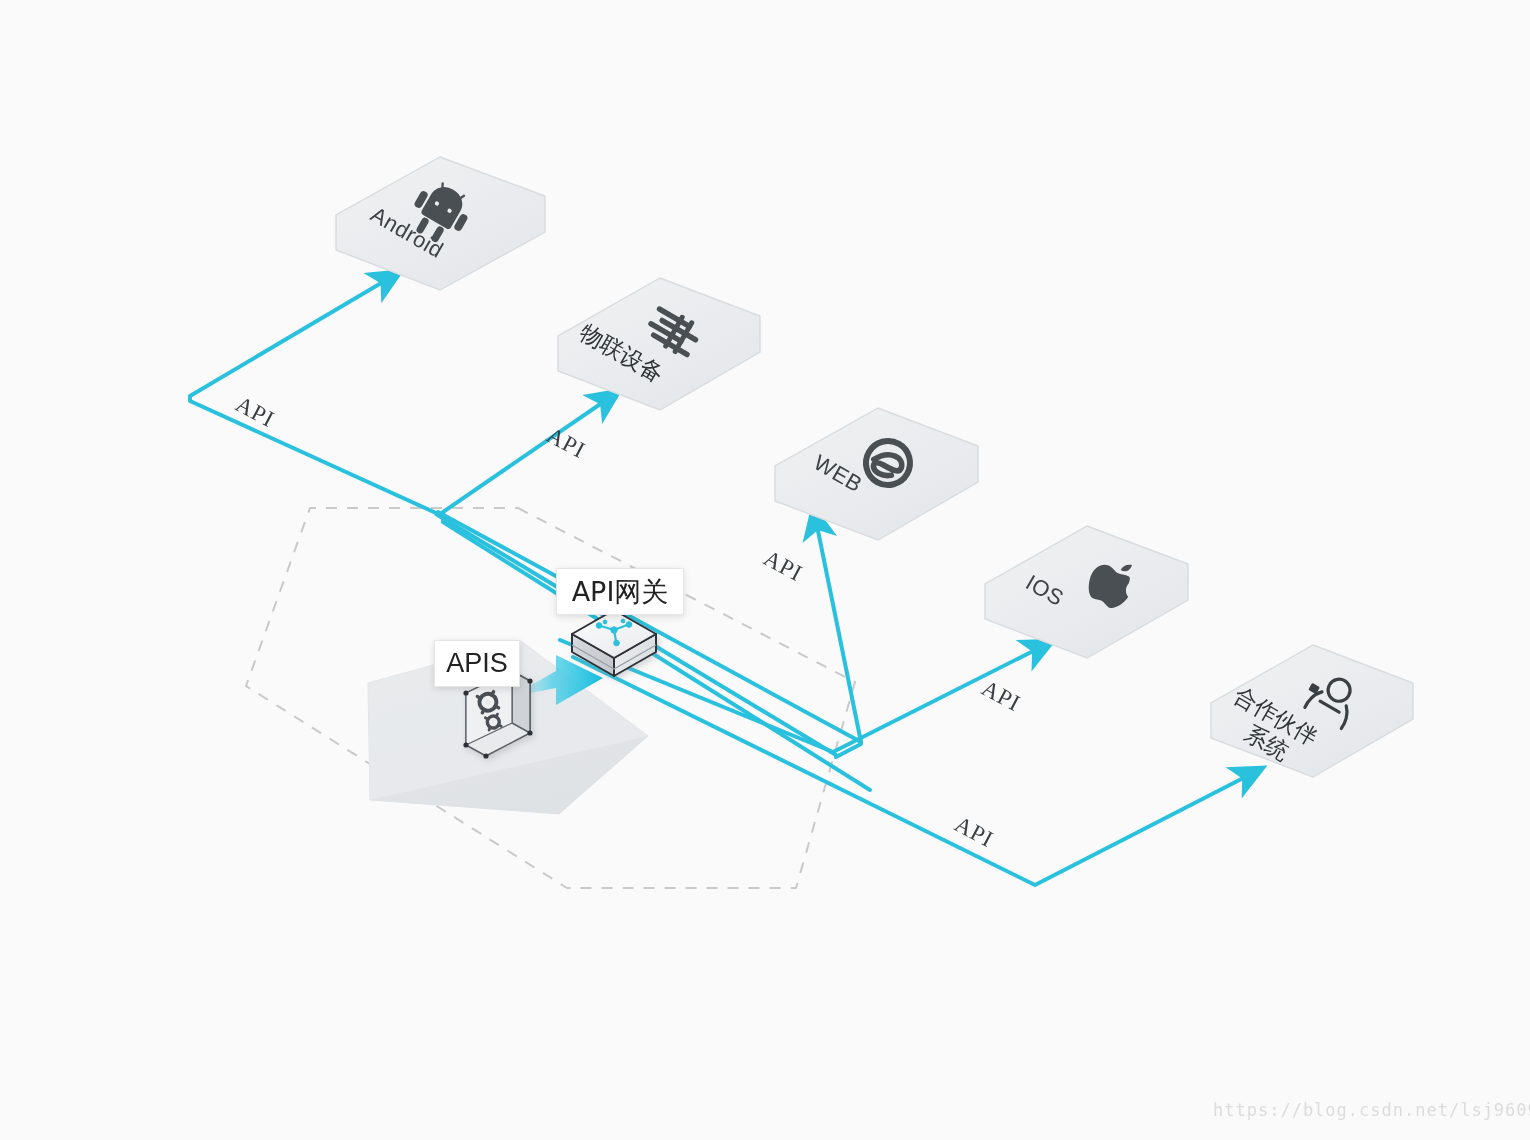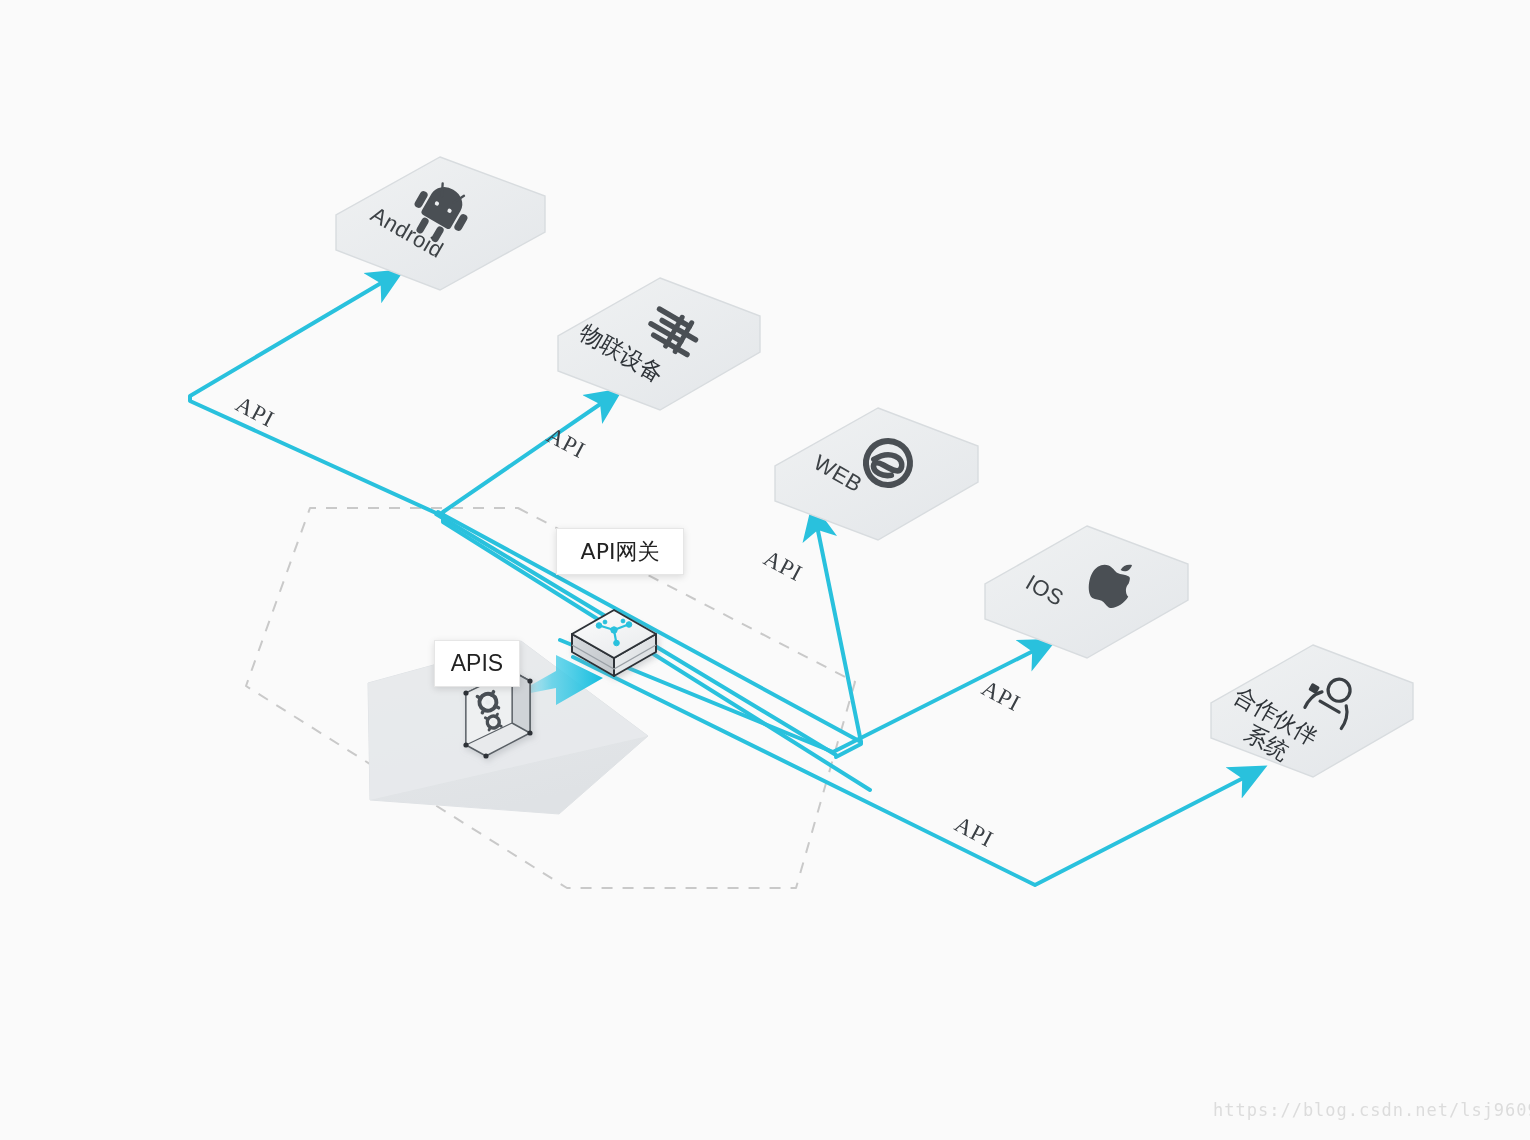--- a/index.html
+++ b/index.html
@@ -33,25 +33,25 @@
     position:absolute;
     background:#ffffff;
     border:1px solid #e6e6e6;
     box-shadow:0 2px 7px rgba(0,0,0,.13);
     color:#222;
     display:flex;align-items:center;justify-content:center;
     white-space:nowrap;
   }
   .callout-apis{
     left:434px;top:640px;width:84px;height:45px;
-    font-size:23px;font-family:"Liberation Sans", sans-serif;
+    font-size:27px;font-family:"Liberation Sans", sans-serif;
   }
   .callout-gw{
-    left:556px;top:528px;width:126px;height:45px;
-    font-size:22px;font-family:"DejaVu Sans", sans-serif;
+    left:556px;top:568px;width:126px;height:45px;
+    font-size:27px;font-family:"DejaVu Sans", sans-serif;
   }
   .watermark{
     position:absolute;left:1213px;top:1100px;
     font-family:"DejaVu Sans Mono", monospace;
     font-size:17px;color:#dcdcdc;letter-spacing:1px;
     white-space:nowrap;
   }
 </style>
 </head>
 <body style="background: rgb(250, 250, 250);">

